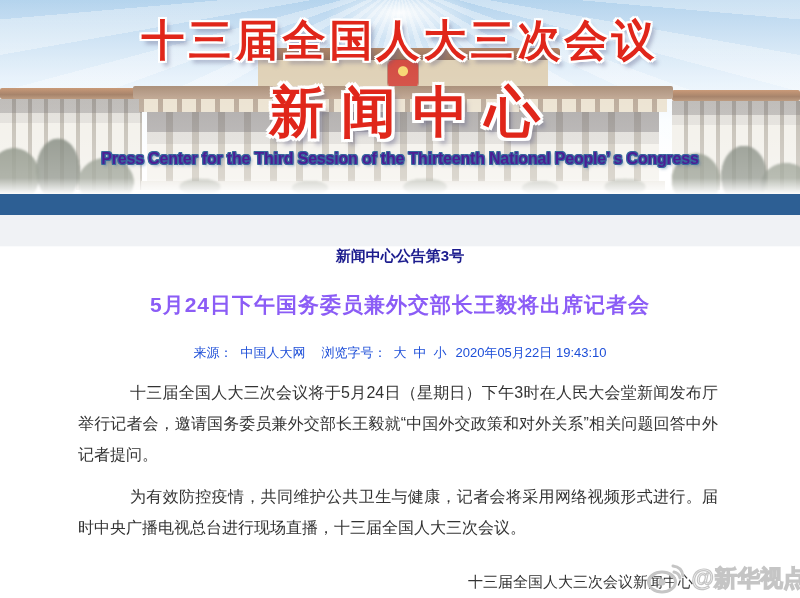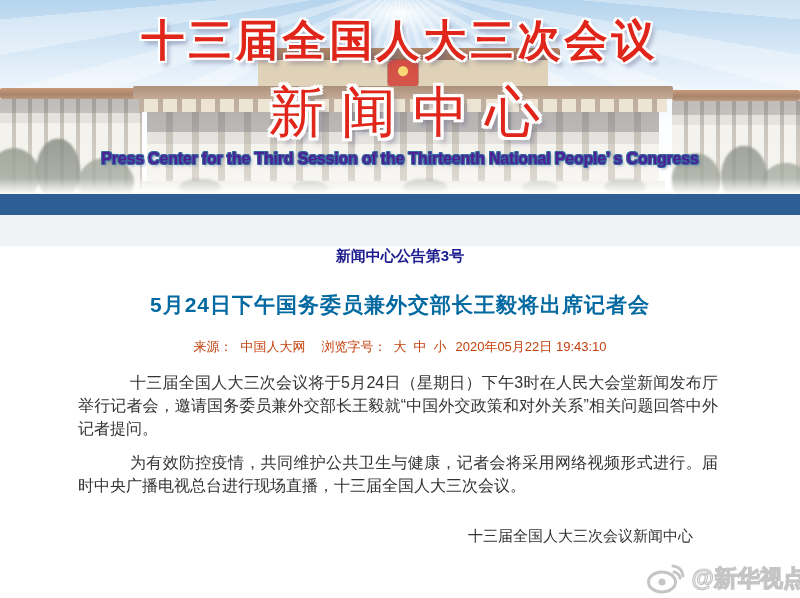--- a/index.html
+++ b/index.html
@@ -58,40 +58,40 @@
   .haze{position:absolute;left:0;right:0;bottom:0;height:16px;
     background:linear-gradient(0deg,rgba(255,255,255,.95),rgba(255,255,255,0));}
   .veil{position:absolute;inset:0;
     background:linear-gradient(180deg,rgba(255,255,255,.08) 0%,rgba(255,255,255,.22) 50%,rgba(255,255,255,.5) 100%);}
   
   .banner-title{position:absolute;top:12px;left:0;width:100%;text-align:center;z-index:5;
     font-size:43px;font-weight:900;letter-spacing:4px;color:#e0261a;
     text-shadow:2px 0 0 #fff,-2px 0 0 #fff,0 2px 0 #fff,0 -2px 0 #fff,2px 2px 0 #fff,-2px 2px 0 #fff,
       2px -2px 0 #fff,-2px -2px 0 #fff,4px 5px 4px rgba(90,90,130,.45);}
   .banner-sub{position:absolute;top:76px;left:0;width:100%;text-align:center;z-index:5;
-    font-size:55px;font-weight:400;letter-spacing:17px;padding-left:26px;box-sizing:border-box;color:#e0261a;
+    font-size:55px;font-weight:700;letter-spacing:17px;padding-left:26px;box-sizing:border-box;color:#e0261a;
     text-shadow:3px 0 0 #fff,-3px 0 0 #fff,0 3px 0 #fff,0 -3px 0 #fff,3px 3px 0 #fff,-3px 3px 0 #fff,
       3px -3px 0 #fff,-3px -3px 0 #fff,5px 6px 5px rgba(90,90,130,.5);}
   .banner-en{position:absolute;top:150px;left:0;width:100%;text-align:center;z-index:5;
     font-size:16px;font-weight:bold;letter-spacing:-0.2px;color:#4c1d95;
     text-shadow:1px 0 0 #39699f,-1px 0 0 #39699f,0 1px 0 #39699f,0 -1px 0 #39699f,
       1px 1px 0 #39699f,-1px -1px 0 #39699f,1px -1px 0 #39699f,-1px 1px 0 #39699f,2px 2px 3px rgba(60,100,150,.55);}
   
   .navbar{width:800px;height:21px;background:#2d5f94;}
   .band{width:800px;height:32px;background:#f0f2f5;border-bottom:1px solid #fafbfc;box-sizing:border-box;}
   
   .content{position:relative;width:800px;height:351px;background:#fff;}
   .announcement{text-align:center;font-size:15px;font-weight:bold;color:#1c1c8e;}
-  .article-title{margin-top:25px;text-align:center;font-size:21px;font-weight:bold;color:#0369a1;letter-spacing:1px;}
-  .meta{margin-top:19px;text-align:center;font-size:13px;color:#c2410c;}
+  .article-title{margin-top:25px;text-align:center;font-size:21px;font-weight:bold;color:#8b5cf6;letter-spacing:1px;}
+  .meta{margin-top:25px;text-align:center;font-size:13px;color:#1d4ed8;}
   .meta .src-name{margin-left:8px;}
   .meta .fs-label{margin-left:16px;}
   .meta .fs{margin-left:7px;cursor:pointer;}
   .meta .dt{margin-left:9px;}
-  .paragraphs{margin:15px 82px 0 78px;font-size:16px;line-height:23px;color:#333;text-align:justify;}
+  .paragraphs{margin:15px 82px 0 78px;font-size:16px;line-height:31px;color:#333;text-align:justify;}
   .paragraphs p{margin:0 0 11px 0;text-indent:52px;}
   .signature{margin-top:30px;text-align:right;padding-right:107px;font-size:15px;color:#333;}
   
   .watermark{position:absolute;right:-6px;bottom:2px;display:flex;align-items:center;gap:2px;z-index:9;}
   .wm-text{font-size:23px;font-weight:bold;letter-spacing:0;color:rgba(255,255,255,.4);
     -webkit-text-stroke:1.2px #c5c5c5;}
 </style>
 </head>
 <body>
 

